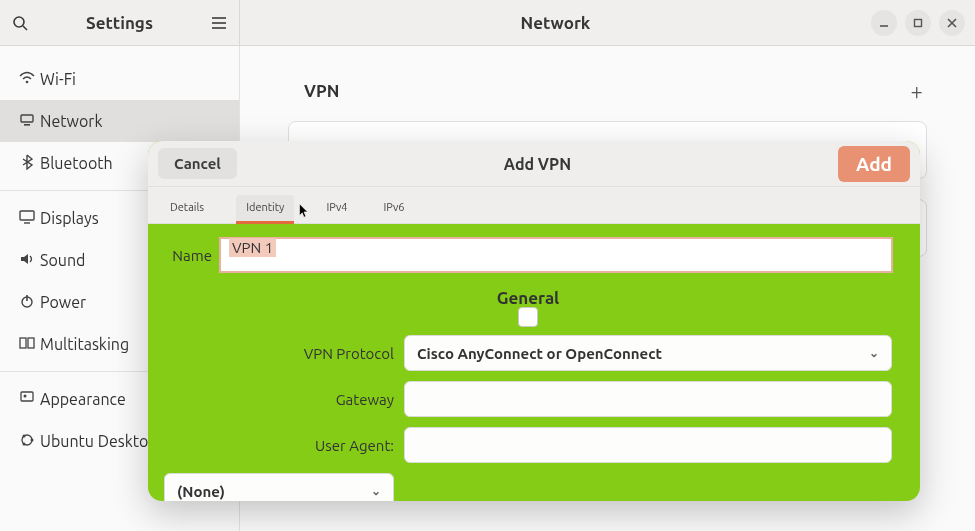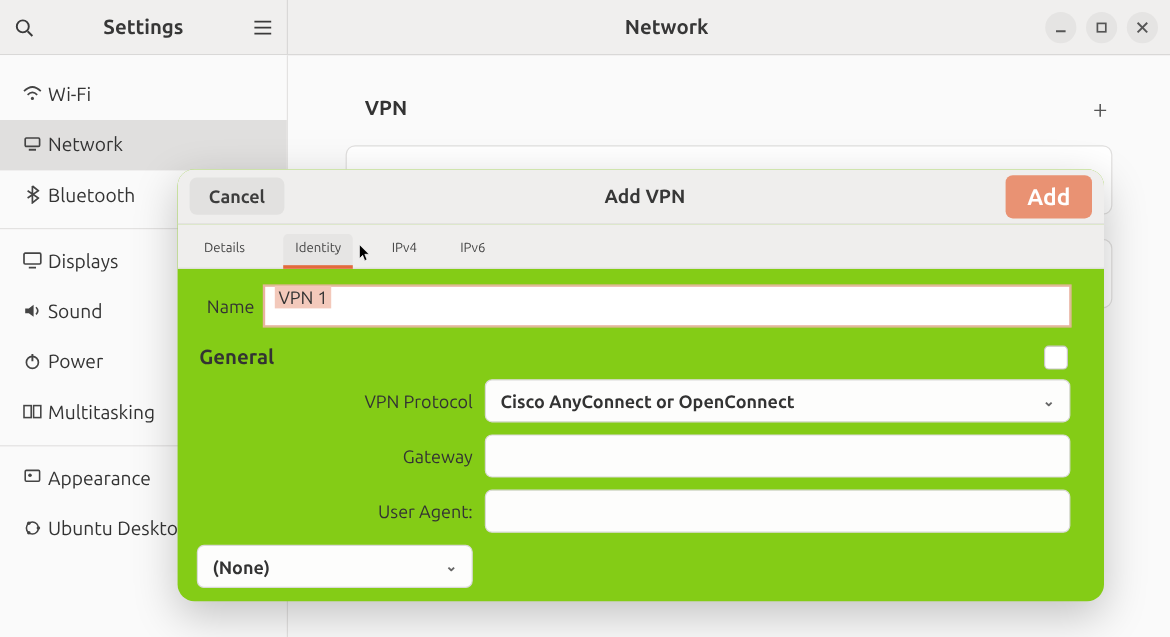--- a/index.html
+++ b/index.html
@@ -44,21 +44,21 @@
     .tab.active { background: #e6e5e4; border-radius: 4px 4px 0 0; padding-left: 10px; padding-right: 10px; }
     .tab.active::after { content: ""; position: absolute; bottom: -1px; left: 0; right: 0; height: 3px; background: #e36a3d; }
     .cursor { position: absolute; width: 12px; height: 16px; }
 
     .dlg-body { flex: 1; padding: 14px 28px 0 16px; overflow: hidden; }
     .row-name { display: flex; align-items: center; gap: 8px; }
     .row-name label { font-size: 15px; color: #333; width: 48px; text-align: right; }
     .name-input { flex: 1; height: 34px; border: 1px solid #e9b2a0; outline: 1px solid #e9b2a0; background: #fff; padding: 0 8px; font-size: 15px; color: #333; border-radius: 0; }
     .name-input .sel { background: #f3c9bb; padding: 1px 3px; }
 
-    .section-head { display: flex; align-items: flex-start; justify-content: space-between; margin: 16px 0 8px 0; padding: 0 2px; }
+    .section-head { display: flex; align-items: center; justify-content: space-between; margin: 16px 0 8px 0; padding: 0 2px; flex-direction: column; }
     .section-head h4 { font-size: 17px; font-weight: 700; color: #333; }
     .chk { width: 20px; height: 20px; border: 1px solid #c9c8c7; border-radius: 4px; background: #fff; }
 
     .form-rows { display: grid; grid-template-columns: 230px 1fr; column-gap: 10px; row-gap: 10px; align-items: center; }
     .form-rows label { text-align: right; font-size: 15px; color: #333; }
     .combo, .txt { height: 36px; border: 1px solid #dadad8; border-radius: 6px; background: #fdfdfc; display: flex; align-items: center; padding: 0 12px; font-size: 15px; color: #333; }
     .combo { font-weight: 700; justify-content: space-between; }
     .combo .chev { color: #666; font-size: 12px; }
 
     svg { display: block; }

